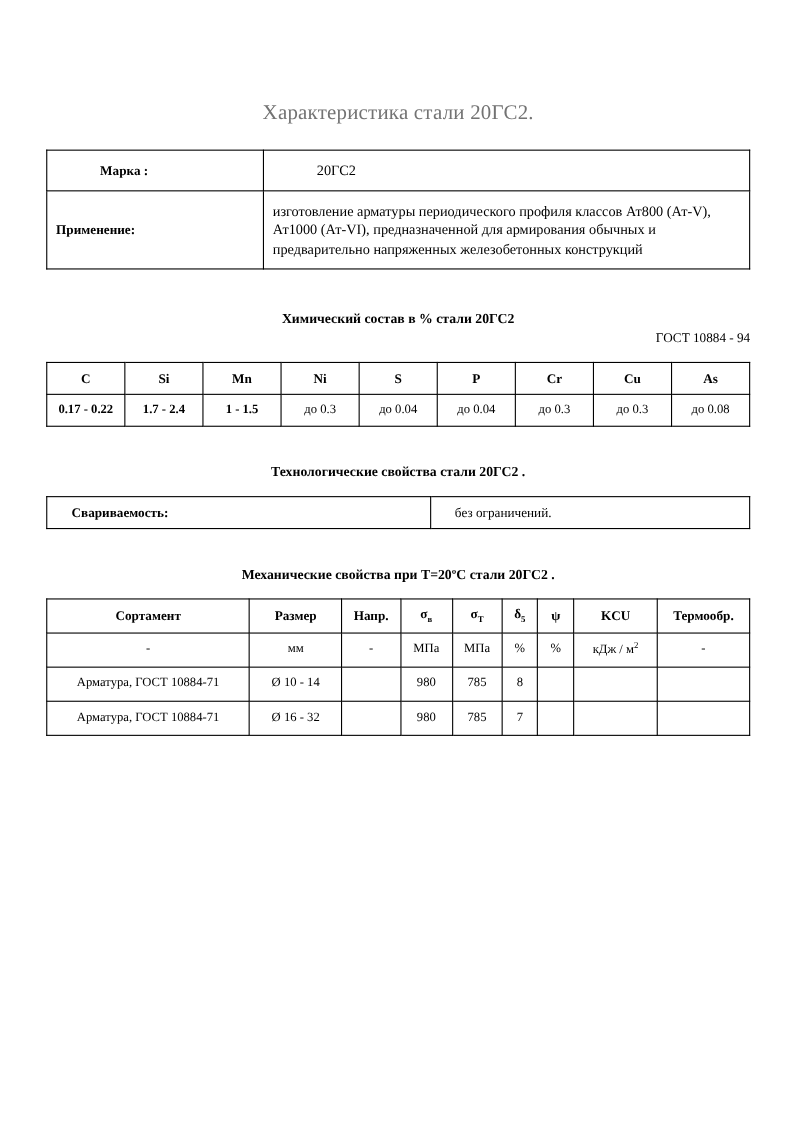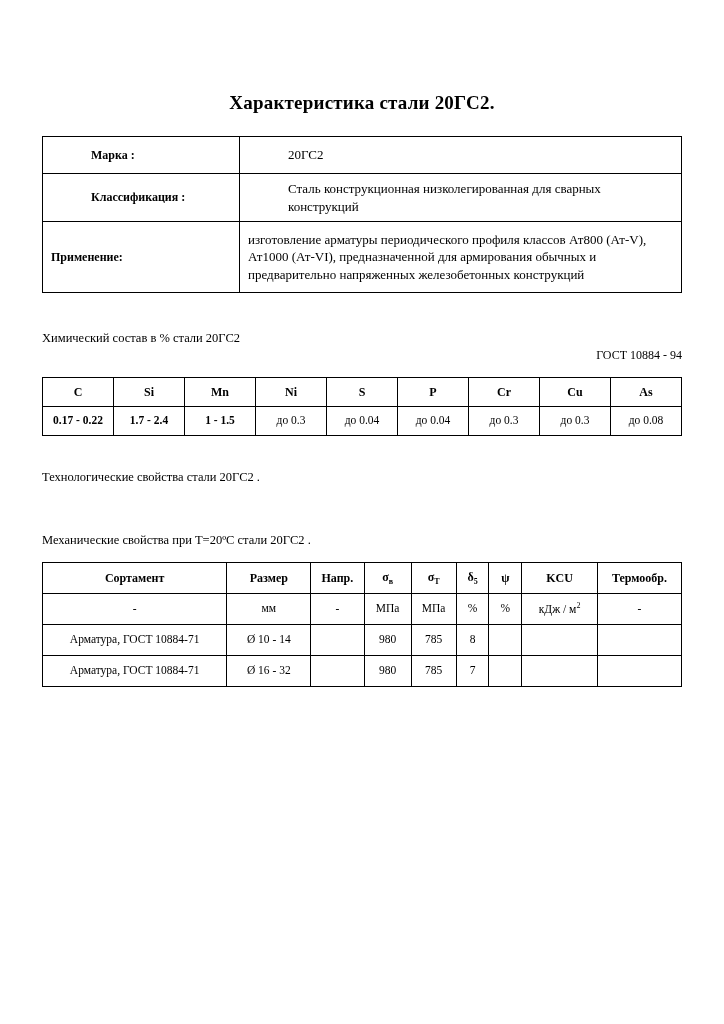--- a/index.html
+++ b/index.html
@@ -16,22 +16,22 @@
   }
   .page {
     width: 724px;
     height: 1024px;
     box-sizing: border-box;
     padding: 0 42px;
     position: relative;
   }
   .title {
     text-align: center;
-    color: #000000;
-    font-weight: bold;
+    color: #737373;
+    font-weight: normal;
     font-size: 19px;
     margin: 0;
     padding-top: 92px;
     letter-spacing: 0.2px;
   }
   table {
     border-collapse: collapse;
     width: 100%;
     table-layout: fixed;
   }
@@ -59,22 +59,22 @@
   .info-table td.value {
     font-size: 13px;
   }
   .info-row-tall td { height: 58px; }
   .info-row-med td { height: 44px; }
   .info-row-short td { height: 24px; padding-left: 48px; }
   .value-indent { padding-left: 14px !important; }
 
   
   .section-head {
-    text-align: left;
-    font-weight: normal;
+    text-align: center;
+    font-weight: bold;
     font-size: 12.5px;
     margin: 0;
   }
   .section-sub {
     text-align: right;
     font-size: 12px;
     margin: 0;
     padding-top: 2px;
   }
   .gap-chem { height: 38px; }
@@ -131,24 +131,20 @@
 
 <div class="page">
 
   <h1 class="title">Характеристика стали 20ГС2.</h1>
 
   <table class="info-table">
     <tbody>
       <tr class="info-row-short">
         <td class="label">Марка :</td>
         <td class="value">20ГС2</td>
-      </tr>
-      <tr class="info-row-short">
-        <td class="label">Классификация :</td>
-        <td class="value">Сталь конструкционная низколегированная для сварных конструкций</td>
       </tr>
       <tr class="info-row-tall">
         <td class="label">Применение:</td>
         <td class="value">изготовление арматуры периодического профиля классов Ат800 (Ат-V), Ат1000 (Ат-VI), предназначенной для армирования обычных и предварительно напряженных железобетонных конструкций</td>
       </tr>
     </tbody>
   </table>
 
   <div class="gap-chem"></div>
 
@@ -183,20 +179,28 @@
       </tr>
     </tbody>
   </table>
 
   <div class="spacer-md"></div>
 
   <p class="section-head">Технологические свойства стали 20ГС2 .</p>
 
   <div class="gap-after-head"></div>
 
+  <table class="tech-table">
+    <tbody>
+      <tr>
+        <td class="k">Свариваемость:</td>
+        <td class="v">без ограничений.</td>
+      </tr>
+    </tbody>
+  </table>
 
   <div class="spacer-md"></div>
 
   <p class="section-head">Механические свойства при Т=20ºC стали 20ГС2 .</p>
 
   <div class="gap-after-head"></div>
 
   <table class="mech-table">
     <colgroup>
       <col style="width:180px">

